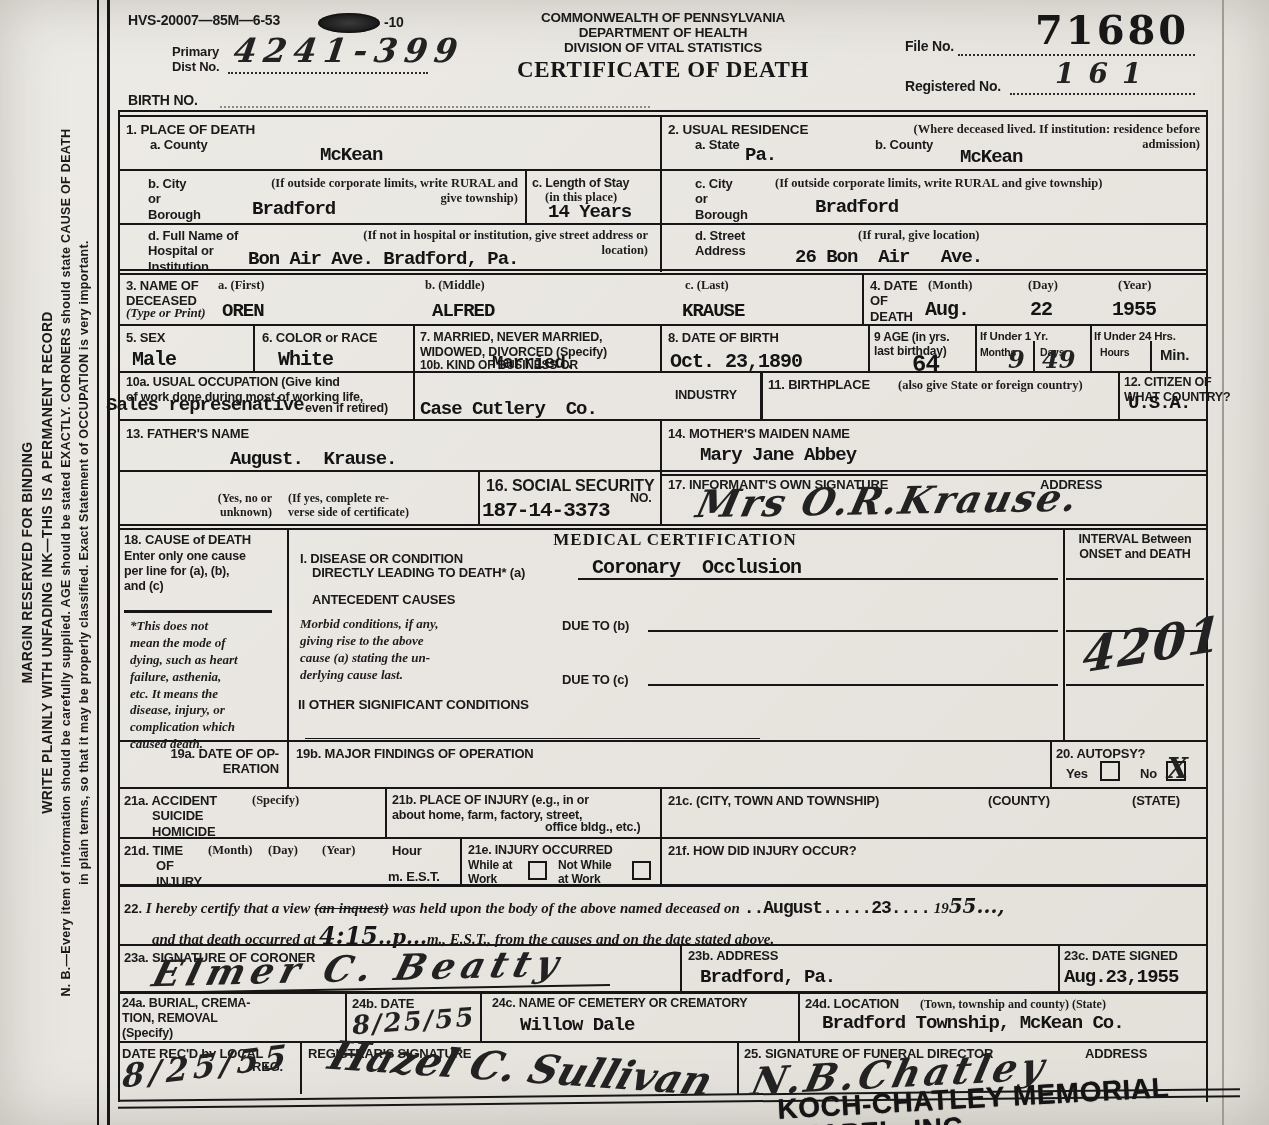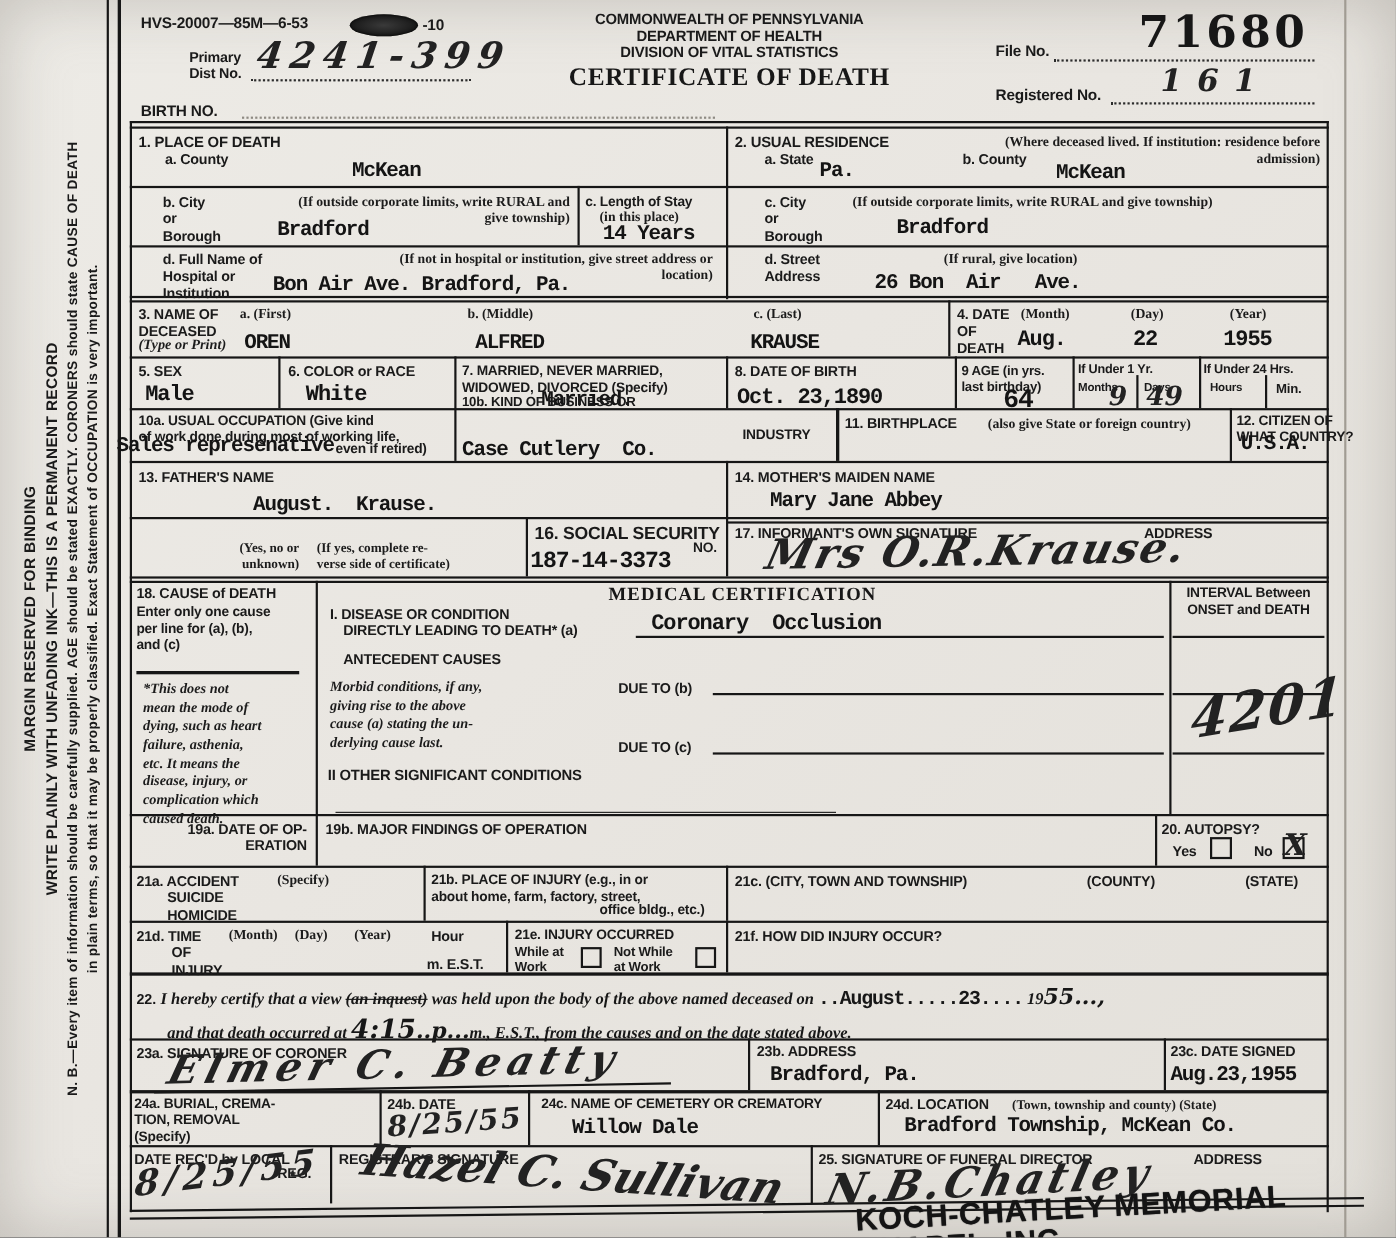--- a/index.html
+++ b/index.html
@@ -183,21 +183,21 @@
   <div class="lab" style="left:874px;top:330px;font-size:12px;">9  AGE (in yrs.
 last birthday)</div>
   <div class="type" style="left:912px;top:353px;font-size:24px;">64</div>
   <div class="lab lab-sm" style="left:980px;top:330px;">If Under 1 Yr.</div>
   <div class="lab lab-sm" style="left:980px;top:346px;font-size:10.5px;">Months</div>
   <div class="lab lab-sm" style="left:1040px;top:346px;font-size:10.5px;">Days</div>
   <div class="hand" style="left:1008px;top:348px;font-size:24px;">9</div>
   <div class="hand" style="left:1042px;top:348px;font-size:24px;">49</div>
   <div class="lab lab-sm" style="left:1094px;top:330px;">If Under 24 Hrs.</div>
   <div class="lab lab-sm" style="left:1100px;top:346px;font-size:10.5px;">Hours</div>
-  <div class="lab lab-sm" style="left:1160px;top:346px;font-size:12px;">Min.</div>
+  <div class="lab lab-sm" style="left:1160px;top:346px;font-size:15px;">Min.</div>
 
   <div class="lab" style="left:126px;top:375px;font-size:12.5px;">10a.  USUAL  OCCUPATION   (Give kind
 of work done during most of working life,</div>
   <div class="lab" style="left:305px;top:401px;font-size:12.5px;">even if retired)</div>
   <div class="type" style="left:106px;top:396px;">Sales represenative</div>
   <div class="lab" style="left:420px;top:358px;font-size:12px;">10b.  KIND  OF  BUSINESS  OR</div>
   <div class="lab" style="left:675px;top:388px;font-size:12.5px;">INDUSTRY</div>
   <div class="type" style="left:420px;top:400px;">Case Cutlery  Co.</div>
   <div class="lab" style="left:768px;top:377px;">11.  BIRTHPLACE</div>
   <div class="note" style="left:898px;top:378px;">(also give State or foreign country)</div>

